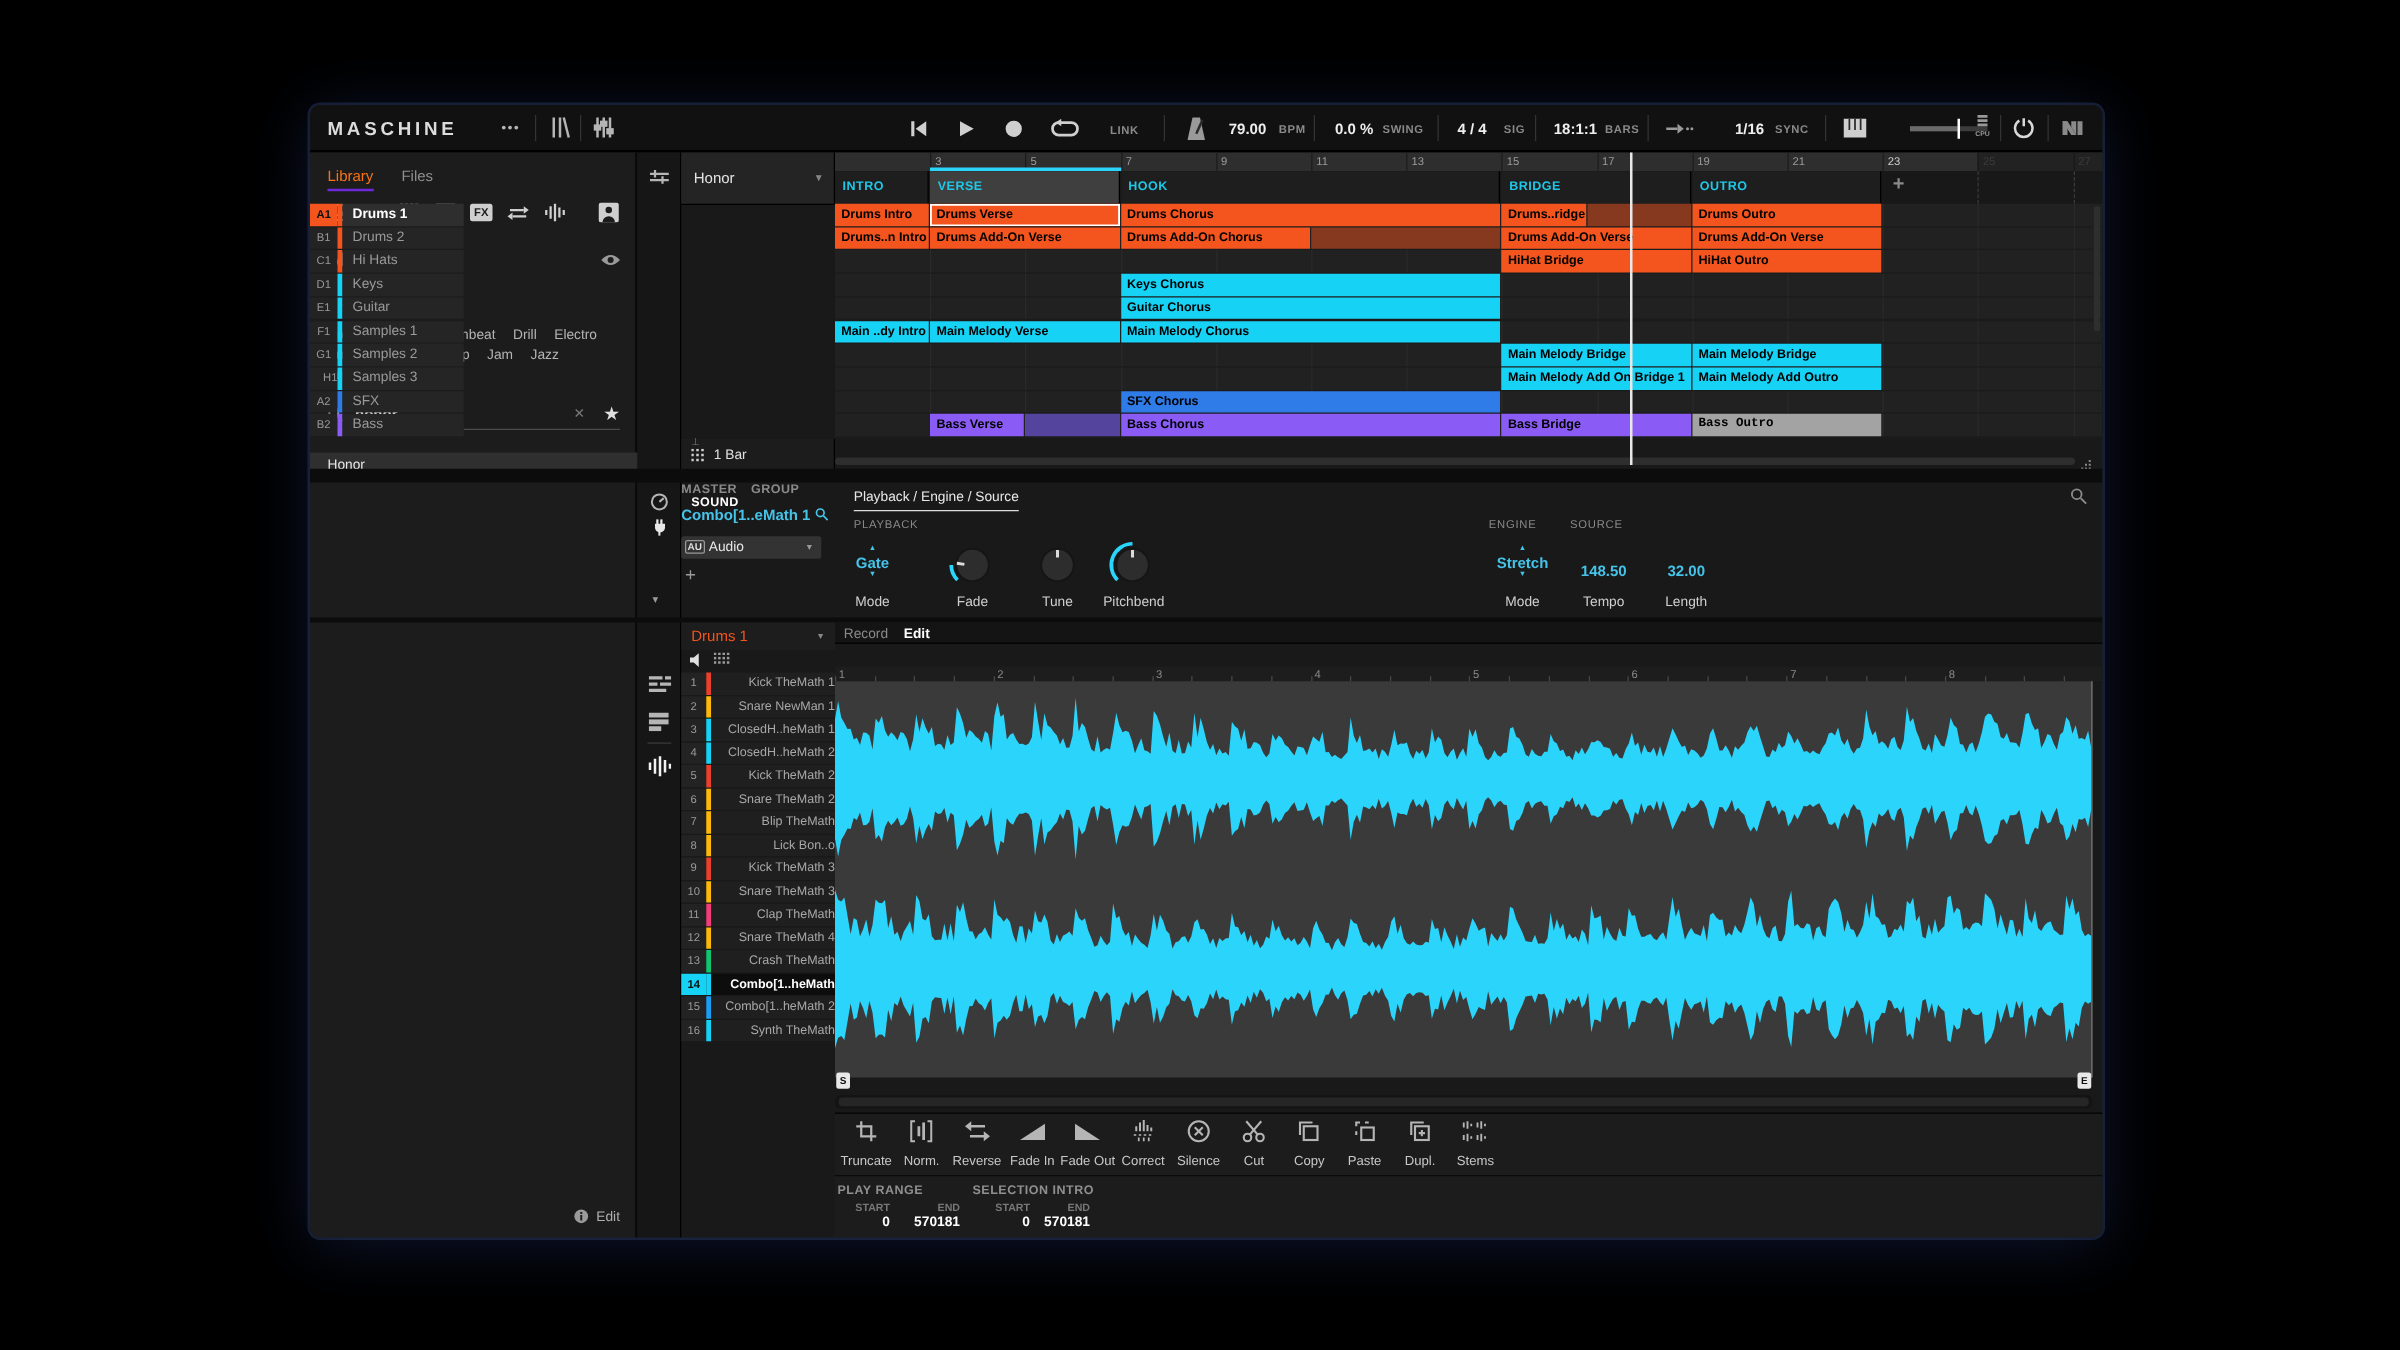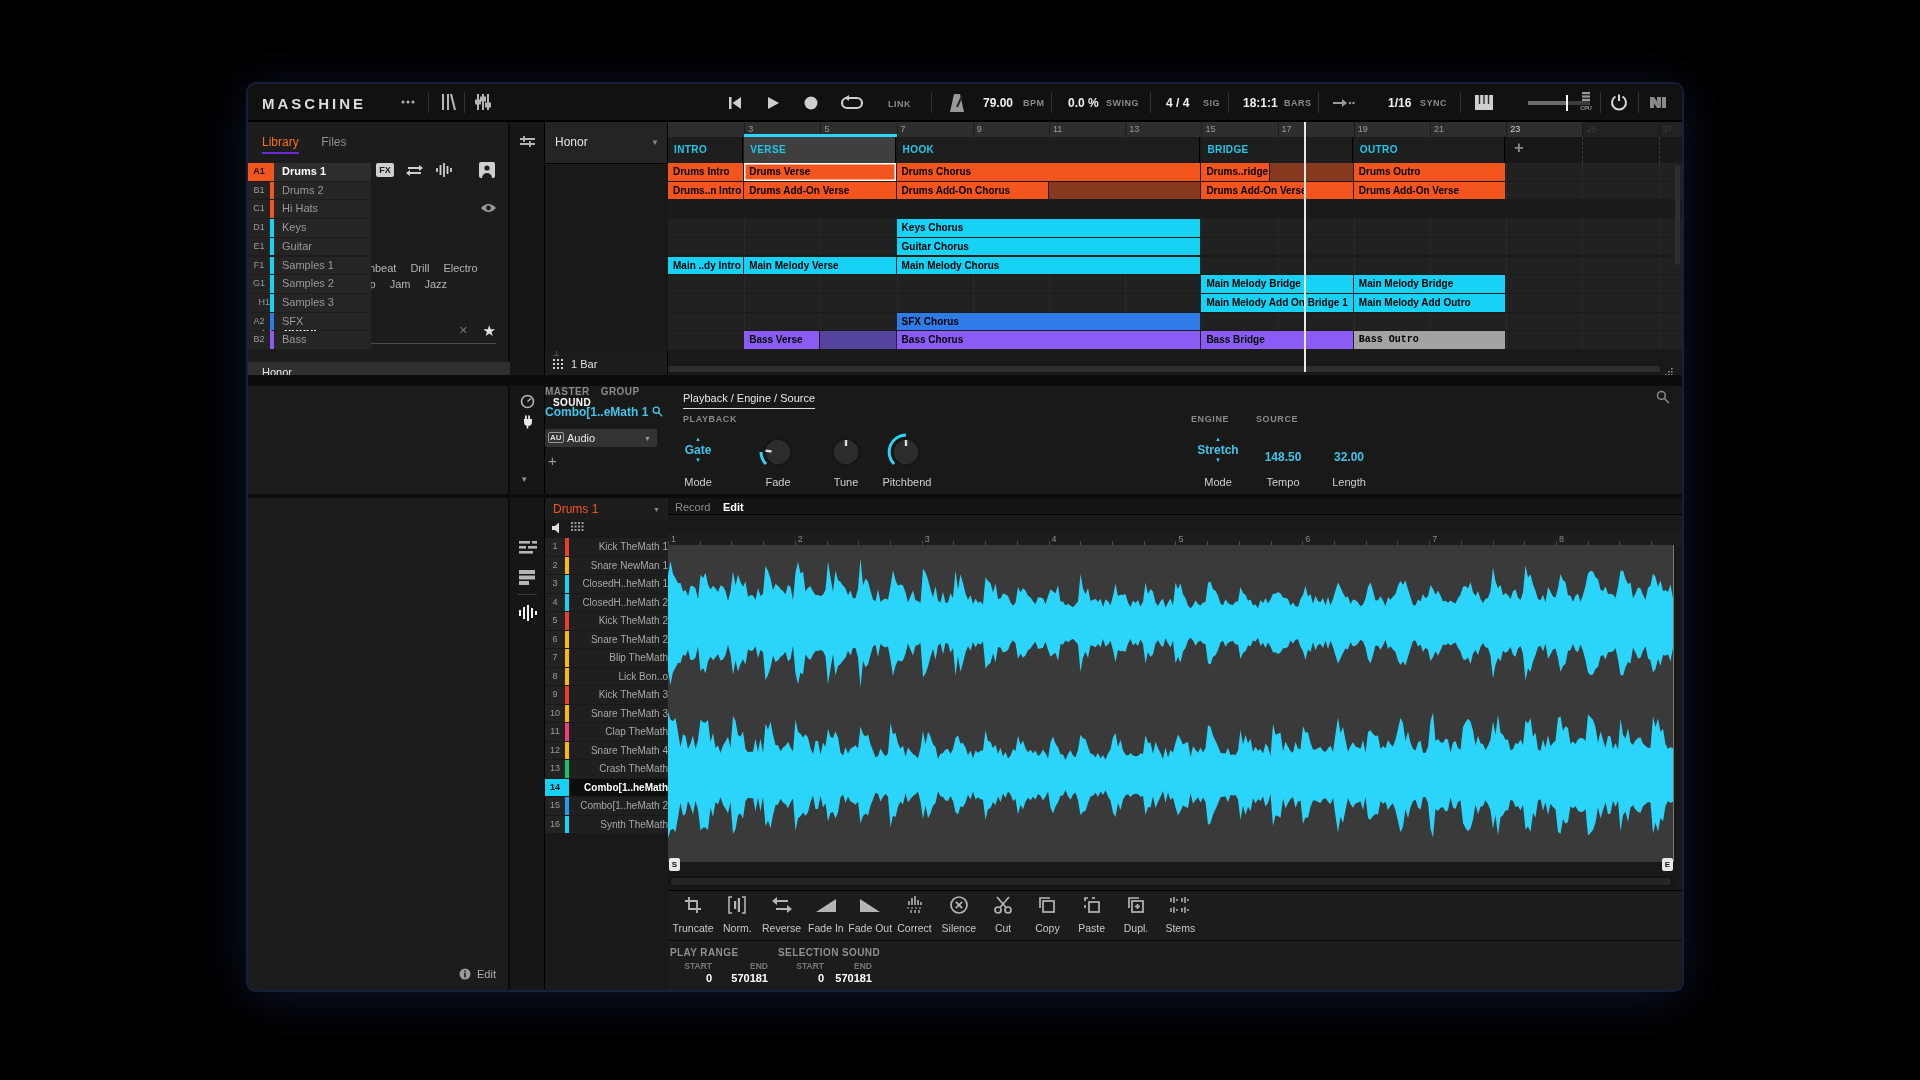--- a/index.html
+++ b/index.html
@@ -65,21 +65,21 @@
   .blockdiv { position:absolute; left:0; width:1434px; background:#0c0c0c; }
 
   
   .chan-tabs { position:absolute; left:297px; top:302px; width:123px; color:#8a8a8a; font-size:10px; font-weight:bold; letter-spacing:.4px; }
   .cyan { color:#45c3e8; }
   .plug-box { position:absolute; left:297px; top:345px; width:112px; height:18px; background:#333; border-radius:2px; }
   .plug-box .au { position:absolute; left:3px; top:3px; font-size:8px; color:#ddd; border:1px solid #999; border-radius:2px; padding:0 1px; font-weight:bold; }
   .plug-box .pn { position:absolute; left:22px; top:3px; font-size:11px; color:#e8e8e8; }
   .plug-box .car { position:absolute; right:6px; top:6px; color:#999; font-size:7px; }
   .panel-tab { position:absolute; left:435px; top:308px; color:#e8e8e8; font-size:11px; border-bottom:1px solid #ddd; padding-bottom:4px; }
-  .p-sec { position:absolute; top:330px; color:#8a8a8a; font-size:9px; font-weight:bold; letter-spacing:.6px; }
+  .p-sec { position:absolute; top:330px; color:#8a8a8a; font-size:9px; font-weight:normal; letter-spacing:.6px; }
   .sel-val { position:absolute; text-align:center; width:60px; }
   .sel-val .ar { color:#45c3e8; font-size:6px; line-height:7px; }
   .sel-val .v { color:#45c3e8; font-size:12px; font-weight:bold; line-height:14px; }
   .p-lab { position:absolute; top:392px; color:#cfcfcf; font-size:11px; text-align:center; width:70px; }
   .num-val { position:absolute; top:366px; color:#45c3e8; font-size:12px; font-weight:bold; text-align:center; width:70px; }
 
   
   .slist-head { position:absolute; left:297px; top:414px; width:123px; height:22px; background:#1d1d1d; }
   .slist-head .nm { position:absolute; left:8px; top:4px; color:#f4541d; font-size:12px; }
   .slist-head .car { position:absolute; right:8px; top:8px; color:#888; font-size:7px; }
@@ -583,20 +583,37 @@
         <div class="gridline" style="left: 762px;"></div>
         <div class="gridline" style="left: 838.2px;"></div>
         <div class="gridline" style="left: 914.4px;"></div>
         <div class="gridline" style="left: 990.6px;"></div>
         <div class="clip" style="left: 0px; width: 75.2px; background: rgb(244, 84, 29);">Drums..n Intro</div>
         <div class="clip" style="left: 76.2px; width: 151.4px; background: rgb(244, 84, 29);">Drums Add-On Verse</div>
         <div class="clip" style="left: 228.6px; width: 151.4px; background: rgb(244, 84, 29);">Drums Add-On Chorus</div>
         <div class="clip" style="left: 381px; width: 151.4px; background: rgb(135, 57, 31);"></div>
         <div class="clip" style="left: 533.4px; width: 151.4px; background: rgb(244, 84, 29);">Drums Add-On Verse</div>
         <div class="clip" style="left: 685.8px; width: 151.4px; background: rgb(244, 84, 29);">Drums Add-On Verse</div>
+      </div>
+      <div class="tl-row" style="top: 37.4px; height: 17.7px;">
+        <div class="gridline" style="left: 76.2px;"></div>
+        <div class="gridline" style="left: 152.4px;"></div>
+        <div class="gridline" style="left: 228.6px;"></div>
+        <div class="gridline" style="left: 304.8px;"></div>
+        <div class="gridline" style="left: 381px;"></div>
+        <div class="gridline" style="left: 457.2px;"></div>
+        <div class="gridline" style="left: 533.4px;"></div>
+        <div class="gridline" style="left: 609.6px;"></div>
+        <div class="gridline" style="left: 685.8px;"></div>
+        <div class="gridline" style="left: 762px;"></div>
+        <div class="gridline" style="left: 838.2px;"></div>
+        <div class="gridline" style="left: 914.4px;"></div>
+        <div class="gridline" style="left: 990.6px;"></div>
+        <div class="clip" style="left: 533.4px; width: 151.4px; background: rgb(244, 84, 29);">HiHat Bridge</div>
+        <div class="clip" style="left: 685.8px; width: 151.4px; background: rgb(244, 84, 29);">HiHat Outro</div>
       </div>
       <div class="tl-row" style="top: 56.1px; height: 17.7px;">
         <div class="gridline" style="left: 76.2px;"></div>
         <div class="gridline" style="left: 152.4px;"></div>
         <div class="gridline" style="left: 228.6px;"></div>
         <div class="gridline" style="left: 304.8px;"></div>
         <div class="gridline" style="left: 381px;"></div>
         <div class="gridline" style="left: 457.2px;"></div>
         <div class="gridline" style="left: 533.4px;"></div>
         <div class="gridline" style="left: 609.6px;"></div>
@@ -1098,21 +1115,21 @@
               <line x1="8" y1="14" x2="8" y2="16"></line>
               <line x1="13" y1="13" x2="13" y2="17"></line>
               <line x1="16" y1="12" x2="16" y2="18"></line>
               <line x1="19" y1="14" x2="19" y2="16"></line>
             </g>
           </svg></span><span class="lb">Stems</span></div>
     </div>
 
   <div class="ranges">
     <div class="rg-h" style="left:2px;">PLAY RANGE</div>
-    <div class="rg-h" style="left:110px;">SELECTION SOUND</div>
+    <div class="rg-h" style="left:110px;">SELECTION INTRO</div>
     <div class="rg-sub" style="left:0px;">START</div>
     <div class="rg-sub" style="left:56px;">END</div>
     <div class="rg-sub" style="left:112px;">START</div>
     <div class="rg-sub" style="left:160px;">END</div>
     <div class="rg-val" style="left:0px;">0</div>
     <div class="rg-val" style="left:56px;">570181</div>
     <div class="rg-val" style="left:112px;">0</div>
     <div class="rg-val" style="left:160px;">570181</div>
   </div>
 

